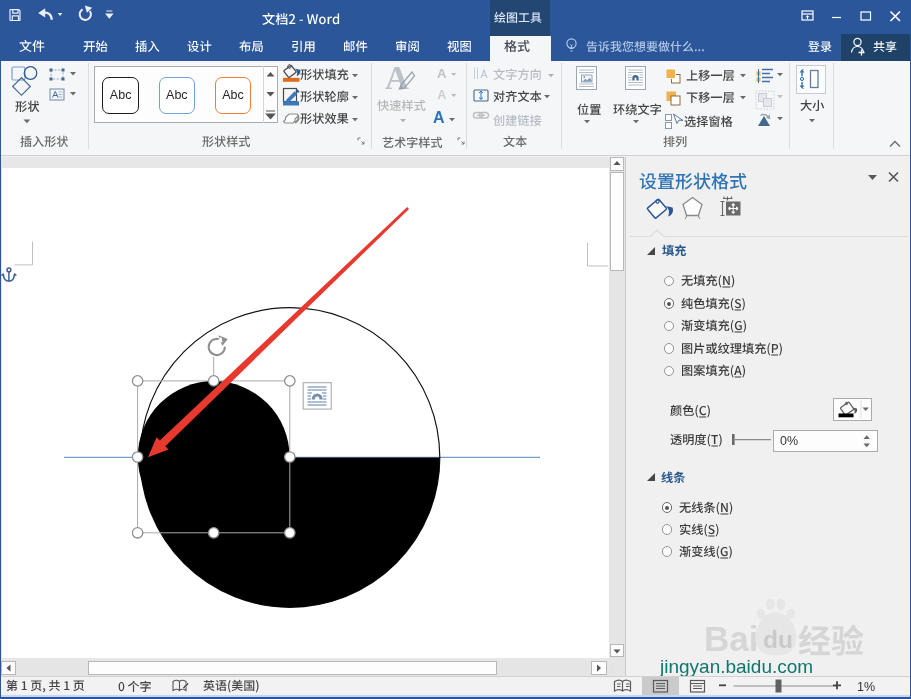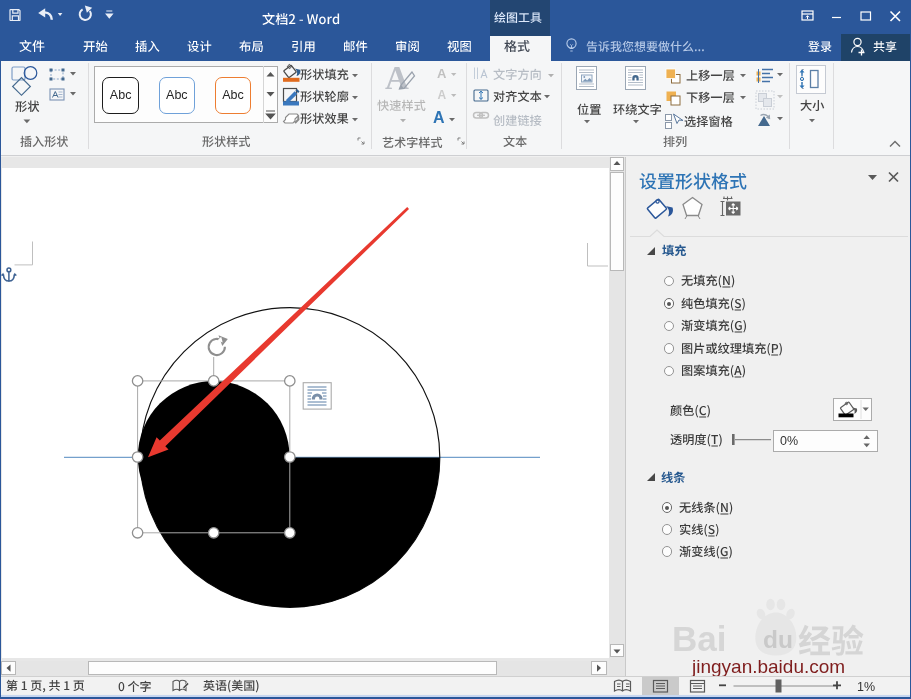--- a/index.html
+++ b/index.html
@@ -611,37 +611,37 @@
     <rect x="29.2" y="16.5" width="6.4" height="1" fill="#3b3b3b"></rect>
   </svg>
 <div style="position:absolute;left:661.5px;top:524.3px;width:10.4px;height:10.4px;background:#fdfdfd;border:1px solid #949494;border-radius:50%;box-sizing:border-box"></div>
 <svg style="position:absolute;left:678.5px;top:540.5px;overflow:visible" width="56" height="22">
     <g transform="translate(0,15)">
       <path d="M0.4 -6.1C1.1 -5.7 2.0 -5.2 2.5 -4.8L3.1 -5.8C2.7 -6.1 1.7 -6.6 1.1 -6.9ZM0.6 0.3 1.7 0.9C2.2 -0.3 2.8 -1.7 3.2 -3.0L2.3 -3.6C1.8 -2.2 1.1 -0.7 0.6 0.3ZM0.9 -9.3C1.6 -9.0 2.5 -8.4 2.9 -8.0L3.5 -8.8V-7.8H4.3C4.1 -6.9 3.9 -6.1 3.8 -5.8C3.7 -5.3 3.5 -4.9 3.3 -4.8C3.4 -4.6 3.6 -4.1 3.6 -3.9C3.7 -4.0 4.1 -4.1 4.5 -4.1H5.4V-2.6C4.6 -2.4 3.8 -2.3 3.3 -2.2L3.5 -1.1L5.4 -1.5V1.0H6.4V-1.8L7.6 -2.1L7.5 -3.1L6.4 -2.8V-4.1H7.4V-5.1H6.4V-6.9H5.4V-5.1H4.5C4.8 -5.9 5.1 -6.9 5.3 -7.8H7.4V-8.9H5.5C5.6 -9.3 5.6 -9.7 5.7 -10.1L4.6 -10.3C4.6 -9.8 4.5 -9.3 4.5 -8.9H3.6L3.6 -8.9C3.2 -9.3 2.2 -9.8 1.6 -10.2ZM7.8 -9.2V-5.1C7.8 -3.2 7.7 -1.3 6.9 0.4C7.1 0.6 7.5 0.8 7.7 1.1C8.7 -0.8 8.8 -2.8 8.8 -5.1V-5.5H9.9V1.0H10.9V-5.5H11.7V-6.5H8.8V-8.4C9.8 -8.6 10.8 -8.8 11.6 -9.2L10.9 -10.2C10.1 -9.8 8.9 -9.4 7.8 -9.2Z M14.7 -7.6C14.4 -6.8 13.8 -6.0 13.1 -5.4C13.4 -5.3 13.8 -5.0 14.0 -4.8C14.7 -5.4 15.4 -6.4 15.8 -7.4ZM20.5 -7.1C21.3 -6.4 22.2 -5.5 22.6 -4.8L23.5 -5.4C23.1 -6.0 22.2 -7.0 21.4 -7.6ZM17.4 -10.2C17.6 -9.8 17.8 -9.4 17.9 -9.1H13.0V-8.1H16.3V-4.5H17.4V-8.1H19.1V-4.5H20.3V-8.1H23.6V-9.1H19.2C19.1 -9.5 18.8 -10.0 18.5 -10.4ZM13.8 -4.2V-3.2H14.7C15.4 -2.3 16.2 -1.5 17.1 -0.9C15.8 -0.5 14.3 -0.1 12.8 0.0C13.0 0.3 13.2 0.8 13.3 1.0C15.1 0.8 16.8 0.4 18.3 -0.3C19.7 0.4 21.4 0.8 23.2 1.0C23.4 0.8 23.7 0.3 23.9 0.0C22.3 -0.1 20.8 -0.4 19.5 -0.9C20.7 -1.6 21.7 -2.5 22.4 -3.7L21.6 -4.2L21.4 -4.2ZM16.0 -3.2H20.6C20.0 -2.5 19.2 -1.9 18.3 -1.4C17.4 -1.9 16.6 -2.5 16.0 -3.2Z M25.0 -0.8 25.3 0.4C26.4 -0.0 27.9 -0.5 29.3 -1.0L29.1 -1.9C27.6 -1.5 26.0 -1.0 25.0 -0.8ZM33.0 -9.5C33.6 -9.2 34.3 -8.7 34.7 -8.4L35.3 -9.1C35.0 -9.4 34.2 -9.8 33.7 -10.1ZM25.3 -5.1C25.5 -5.2 25.8 -5.3 27.1 -5.4C26.6 -4.7 26.2 -4.2 25.9 -4.0C25.6 -3.5 25.3 -3.2 25.0 -3.2C25.1 -2.9 25.3 -2.4 25.4 -2.2C25.6 -2.3 26.1 -2.4 29.1 -3.0C29.1 -3.3 29.1 -3.7 29.1 -4.0L26.9 -3.6C27.8 -4.7 28.7 -5.9 29.4 -7.2L28.5 -7.8C28.2 -7.3 28.0 -6.9 27.7 -6.4L26.4 -6.3C27.1 -7.3 27.8 -8.6 28.3 -9.8L27.2 -10.3C26.8 -8.8 25.9 -7.3 25.6 -6.9C25.4 -6.5 25.2 -6.2 24.9 -6.2C25.0 -5.9 25.2 -5.3 25.3 -5.1ZM35.1 -4.3C34.6 -3.6 34.1 -3.0 33.4 -2.4C33.2 -3.0 33.1 -3.6 33.0 -4.4L36.0 -5.0L35.8 -6.0L32.8 -5.4C32.8 -5.9 32.7 -6.3 32.7 -6.8L35.6 -7.3L35.4 -8.3L32.6 -7.9C32.6 -8.7 32.6 -9.5 32.6 -10.3H31.5C31.5 -9.4 31.5 -8.6 31.5 -7.7L29.7 -7.4L29.9 -6.4L31.6 -6.6C31.6 -6.2 31.7 -5.7 31.7 -5.2L29.4 -4.8L29.6 -3.8L31.9 -4.2C32.0 -3.3 32.2 -2.4 32.4 -1.7C31.4 -1.0 30.2 -0.5 29.0 -0.1C29.3 0.1 29.6 0.5 29.7 0.8C30.8 0.4 31.9 -0.1 32.8 -0.7C33.3 0.4 34.0 1.0 34.8 1.0C35.7 1.0 36.0 0.6 36.2 -0.8C36.0 -0.9 35.6 -1.2 35.4 -1.5C35.3 -0.4 35.2 -0.1 34.9 -0.1C34.5 -0.1 34.1 -0.6 33.8 -1.3C34.7 -2.1 35.5 -2.9 36.1 -3.8Z M39.5 2.4 40.4 2.0C39.3 0.3 38.8 -1.8 38.8 -3.8C38.8 -5.9 39.3 -7.9 40.4 -9.7L39.5 -10.1C38.4 -8.2 37.7 -6.2 37.7 -3.8C37.7 -1.4 38.4 0.6 39.5 2.4Z M45.8 0.2C47.0 0.2 48.0 -0.3 48.6 -0.9V-4.8H45.6V-3.6H47.3V-1.5C47.0 -1.2 46.5 -1.1 45.9 -1.1C44.1 -1.1 43.1 -2.4 43.1 -4.5C43.1 -6.6 44.2 -7.9 45.9 -7.9C46.7 -7.9 47.3 -7.6 47.7 -7.1L48.5 -8.0C48.0 -8.6 47.1 -9.1 45.8 -9.1C43.4 -9.1 41.6 -7.4 41.6 -4.5C41.6 -1.5 43.4 0.2 45.8 0.2Z M50.9 2.4C52.1 0.6 52.8 -1.4 52.8 -3.8C52.8 -6.2 52.1 -8.2 50.9 -10.1L50.1 -9.7C51.1 -7.9 51.6 -5.9 51.6 -3.8C51.6 -1.8 51.1 0.3 50.1 2.0Z" fill="#3b3b3b"></path>
     </g>
     <rect x="41.4" y="16.5" width="7.6" height="1" fill="#3b3b3b"></rect>
   </svg>
 <div style="position:absolute;left:661.5px;top:546.3px;width:10.4px;height:10.4px;background:#fdfdfd;border:1px solid #949494;border-radius:50%;box-sizing:border-box"></div>
-<div style="position:absolute;left:672px;top:619px;font:bold 35px 'Liberation Sans',sans-serif;color:#d6d6d6">Bai</div>
+<div style="position:absolute;left:704px;top:619px;font:bold 35px 'Liberation Sans',sans-serif;color:#d6d6d6">Bai</div>
 <svg style="position:absolute;left:753px;top:597px;" width="48" height="62" viewBox="0 0 48 62">
     <g fill="#e6e6e6">
 <ellipse cx="8" cy="17" rx="4" ry="5.5" transform="rotate(-24 8 17)"></ellipse>
 <ellipse cx="17.5" cy="7.5" rx="4.3" ry="5.8"></ellipse>
 <ellipse cx="28" cy="7.5" rx="4.3" ry="5.8"></ellipse>
 <ellipse cx="37.5" cy="17" rx="4" ry="5.5" transform="rotate(24 37.5 17)"></ellipse>
 <path d="M22.8 15.5c10.5 0 20.5 10.5 20.5 25.5 0 10.5-6.5 17.5-20.5 17.5S2.3 51.5 2.3 41C2.3 26 12.3 15.5 22.8 15.5z"></path>
 </g>
 <text x="10" y="51" font-family="Liberation Sans" font-size="24.5" font-weight="bold" fill="#c9c9c9">du</text>
   </svg>
 <svg style="position:absolute;left:798.0px;top:612.9px;overflow:visible" width="68" height="60">
     <g transform="translate(0,40)">
       <path d="M1.0 -2.5 1.7 1.4C4.9 0.6 8.9 -0.6 12.7 -1.7L12.3 -5.1C8.1 -4.1 3.8 -3.1 1.0 -2.5ZM1.9 -13.6C2.4 -13.9 3.3 -14.1 6.3 -14.5C5.1 -13.0 4.2 -11.9 3.6 -11.4C2.5 -10.2 1.7 -9.5 0.8 -9.3C1.3 -8.2 1.9 -6.4 2.1 -5.6C3.0 -6.1 4.4 -6.5 12.6 -8.1C12.5 -8.9 12.6 -10.5 12.7 -11.6L7.8 -10.7C10.1 -13.3 12.3 -16.2 14.1 -19.1L10.7 -21.4C10.1 -20.2 9.4 -19.1 8.7 -18.0L5.6 -17.8C7.5 -20.3 9.2 -23.5 10.5 -26.4L6.8 -28.2C5.6 -24.4 3.3 -20.3 2.6 -19.3C1.9 -18.2 1.3 -17.5 0.6 -17.3C1.1 -16.3 1.7 -14.4 1.9 -13.6ZM14.0 -26.4V-22.8H24.4C21.5 -19.2 16.7 -16.4 11.8 -14.9C12.5 -14.1 13.6 -12.6 14.1 -11.6C17.0 -12.6 19.8 -13.9 22.3 -15.6C25.1 -14.3 28.4 -12.6 30.0 -11.4L32.4 -14.6C30.8 -15.6 28.0 -17.0 25.4 -18.1C27.5 -20.1 29.3 -22.4 30.5 -25.1L27.7 -26.6L27.0 -26.4ZM14.3 -11.1V-7.5H20.2V-1.5H12.3V2.2H32.0V-1.5H24.2V-7.5H30.3V-11.1Z M33.7 -5.5 34.3 -2.4C36.8 -3.0 39.7 -3.7 42.5 -4.4L42.2 -7.3C39.0 -6.6 35.9 -5.9 33.7 -5.5ZM48.2 -11.5C48.9 -9.0 49.7 -5.8 50.0 -3.7L53.2 -4.6C52.8 -6.7 52.0 -9.9 51.2 -12.3ZM53.9 -12.4C54.5 -10.0 55.0 -6.7 55.2 -4.6L58.3 -5.1C58.1 -7.2 57.6 -10.4 57.0 -12.9ZM35.8 -21.3C35.7 -17.6 35.3 -12.6 34.9 -9.6H43.5C43.2 -3.8 42.8 -1.4 42.2 -0.8C41.9 -0.5 41.6 -0.4 41.1 -0.4C40.4 -0.4 39.0 -0.4 37.6 -0.6C38.1 0.3 38.5 1.7 38.6 2.6C40.2 2.7 41.7 2.7 42.6 2.6C43.7 2.4 44.4 2.2 45.1 1.3C46.1 0.2 46.5 -3.1 46.9 -11.3C47.0 -11.7 47.0 -12.7 47.0 -12.7H44.5C44.8 -16.5 45.2 -22.3 45.5 -26.8H34.5V-23.5H42.0C41.8 -19.7 41.5 -15.6 41.2 -12.7H38.6C38.8 -15.3 39.0 -18.5 39.2 -21.1ZM55.1 -22.6C56.5 -21.1 58.1 -19.4 59.8 -18.0H51.0C52.5 -19.4 53.9 -21.0 55.1 -22.6ZM54.5 -28.4C52.5 -24.2 48.8 -20.4 44.9 -18.1C45.6 -17.3 46.7 -15.6 47.2 -14.8C48.3 -15.6 49.4 -16.5 50.5 -17.5V-14.6H60.7V-17.2C61.7 -16.3 62.7 -15.6 63.7 -14.9C64.1 -16.0 64.8 -17.9 65.5 -18.8C62.5 -20.4 59.3 -23.1 57.1 -25.7L57.9 -27.2ZM47.4 -1.8V1.5H64.6V-1.8H60.6C62.0 -4.7 63.5 -8.6 64.6 -11.9L61.1 -12.7C60.3 -9.4 58.7 -4.9 57.4 -1.8Z" fill="#d5d5d5"></path>
     </g>
   </svg>
-<div style="position:absolute;left:692px;top:656px;font:19px 'Liberation Sans',sans-serif;color:#7f1d1d">jingyan.baidu.com</div>
+<div style="position:absolute;left:660px;top:656px;font:19px 'Liberation Sans',sans-serif;color:#0f766e">jingyan.baidu.com</div>
 <div style="position:absolute;left:0;top:675.8px;width:911px;height:0.8px;background:#d0d0d0"></div>
 <div style="position:absolute;left:0;top:676.6px;width:911px;height:17.9px;background:#f2f2f2"></div>
 <svg style="position:absolute;left:5.5px;top:675.9px;overflow:visible" width="81" height="22">
     <g transform="translate(0,14)">
       <path d="M2.0 -4.9C1.9 -4.0 1.7 -2.8 1.5 -2.0H4.5C3.5 -1.1 2.1 -0.3 0.7 0.1C1.0 0.3 1.3 0.7 1.5 1.0C2.8 0.5 4.3 -0.5 5.3 -1.6V1.0H6.5V-2.0H9.7C9.6 -1.1 9.5 -0.7 9.3 -0.6C9.2 -0.5 9.1 -0.5 8.9 -0.5C8.7 -0.5 8.1 -0.5 7.6 -0.5C7.8 -0.3 7.9 0.2 7.9 0.5C8.5 0.5 9.1 0.5 9.4 0.5C9.8 0.5 10.0 0.4 10.3 0.1C10.6 -0.2 10.7 -0.9 10.9 -2.6C10.9 -2.7 10.9 -3.0 10.9 -3.0H6.5V-3.9H10.4V-6.8H1.5V-5.8H5.3V-4.9ZM3.0 -3.9H5.3V-3.0H2.8ZM6.5 -5.8H9.3V-4.9H6.5ZM2.5 -10.2C2.1 -9.1 1.3 -8.0 0.5 -7.3C0.8 -7.2 1.2 -6.9 1.4 -6.7C1.9 -7.2 2.3 -7.7 2.7 -8.3H3.2C3.5 -7.8 3.7 -7.2 3.8 -6.9L4.8 -7.2C4.7 -7.5 4.5 -7.9 4.3 -8.3H6.1V-9.1H3.2C3.3 -9.4 3.4 -9.7 3.5 -9.9ZM7.2 -10.2C6.9 -9.1 6.3 -8.1 5.6 -7.4C5.8 -7.2 6.3 -7.0 6.6 -6.8C6.9 -7.2 7.3 -7.7 7.6 -8.3H8.3C8.6 -7.8 9.0 -7.3 9.2 -6.9L10.2 -7.3C10.0 -7.6 9.8 -7.9 9.5 -8.3H11.5V-9.1H8.0C8.1 -9.4 8.2 -9.7 8.3 -9.9Z M15.7 0.0H20.8V-1.1H19.1V-8.8H18.0C17.5 -8.5 16.9 -8.3 16.1 -8.2V-7.3H17.7V-1.1H15.7Z M29.7 -5.5V-3.3C29.7 -2.1 29.1 -0.7 24.8 0.1C25.0 0.3 25.4 0.8 25.5 1.0C30.1 0.0 30.9 -1.6 30.9 -3.3V-5.5ZM30.7 -1.2C32.1 -0.6 33.9 0.4 34.8 1.0L35.5 0.1C34.6 -0.5 32.7 -1.4 31.4 -2.0ZM26.2 -7.2V-1.6H27.3V-6.1H33.2V-1.6H34.5V-7.2H30.1C30.3 -7.5 30.5 -8.0 30.7 -8.5H35.5V-9.5H25.1V-8.5H29.4C29.3 -8.0 29.1 -7.6 29.0 -7.2Z M37.2 2.4C38.4 1.9 39.2 1.0 39.2 -0.3C39.2 -1.2 38.8 -1.8 38.1 -1.8C37.6 -1.8 37.1 -1.4 37.1 -0.9C37.1 -0.3 37.6 -0.0 38.1 -0.0L38.2 -0.0C38.2 0.7 37.7 1.3 36.9 1.6Z M49.5 -1.7C50.6 -0.9 52.0 0.3 52.7 1.0L53.8 0.3C53.1 -0.4 51.6 -1.5 50.5 -2.3ZM46.3 -2.3C45.7 -1.4 44.4 -0.4 43.2 0.2C43.5 0.4 43.9 0.8 44.1 1.0C45.3 0.3 46.6 -0.8 47.5 -1.8ZM43.5 -7.7V-6.6H45.8V-4.0H43.1V-2.9H54.0V-4.0H51.3V-6.6H53.6V-7.7H51.3V-10.0H50.1V-7.7H46.9V-10.0H45.8V-7.7ZM46.9 -4.0V-6.6H50.1V-4.0Z M58.2 0.0H63.3V-1.1H61.6V-8.8H60.5C60.0 -8.5 59.4 -8.3 58.6 -8.2V-7.3H60.2V-1.1H58.2Z M72.2 -5.5V-3.3C72.2 -2.1 71.6 -0.7 67.3 0.1C67.6 0.3 67.9 0.8 68.0 1.0C72.6 0.0 73.4 -1.6 73.4 -3.3V-5.5ZM73.2 -1.2C74.6 -0.6 76.5 0.4 77.4 1.0L78.0 0.1C77.1 -0.5 75.3 -1.4 73.9 -2.0ZM68.7 -7.2V-1.6H69.9V-6.1H75.8V-1.6H77.0V-7.2H72.6C72.8 -7.5 73.0 -8.0 73.2 -8.5H78.0V-9.5H67.6V-8.5H71.9C71.8 -8.0 71.6 -7.6 71.5 -7.2Z" fill="#444444"></path>
     </g>
   </svg>
 <svg style="position:absolute;left:117.5px;top:676.6px;overflow:visible" width="36" height="22">
     <g transform="translate(0,14)">
       <path d="M3.4 0.2C5.1 0.2 6.3 -1.4 6.3 -4.5C6.3 -7.5 5.1 -9.0 3.4 -9.0C1.7 -9.0 0.6 -7.5 0.6 -4.5C0.6 -1.4 1.7 0.2 3.4 0.2ZM3.4 -0.9C2.5 -0.9 1.9 -1.9 1.9 -4.5C1.9 -7.0 2.5 -7.9 3.4 -7.9C4.3 -7.9 5.0 -7.0 5.0 -4.5C5.0 -1.9 4.3 -0.9 3.4 -0.9Z M14.9 -6.4V1.0H16.1V-6.4ZM15.6 -10.2C14.4 -8.1 12.2 -6.5 9.9 -5.6C10.2 -5.3 10.5 -4.8 10.7 -4.5C12.5 -5.3 14.3 -6.6 15.6 -8.2C17.3 -6.3 18.8 -5.3 20.4 -4.5C20.6 -4.8 20.9 -5.3 21.2 -5.5C19.6 -6.3 17.9 -7.3 16.2 -9.1L16.6 -9.7Z M26.9 -4.4V-3.7H22.3V-2.6H26.9V-0.4C26.9 -0.2 26.9 -0.1 26.6 -0.1C26.4 -0.1 25.6 -0.1 24.8 -0.1C25.0 0.2 25.2 0.7 25.3 1.0C26.3 1.0 27.0 1.0 27.5 0.8C28.0 0.6 28.1 0.3 28.1 -0.3V-2.6H32.7V-3.7H28.1V-4.0C29.2 -4.6 30.2 -5.4 30.9 -6.1L30.2 -6.7L29.9 -6.7H24.3V-5.6H28.8C28.2 -5.1 27.6 -4.7 26.9 -4.4ZM26.5 -9.9C26.7 -9.6 26.9 -9.3 27.1 -8.9H22.4V-6.3H23.6V-7.8H31.5V-6.3H32.6V-8.9H28.4C28.2 -9.3 28.0 -9.8 27.6 -10.2Z" fill="#444444"></path>

